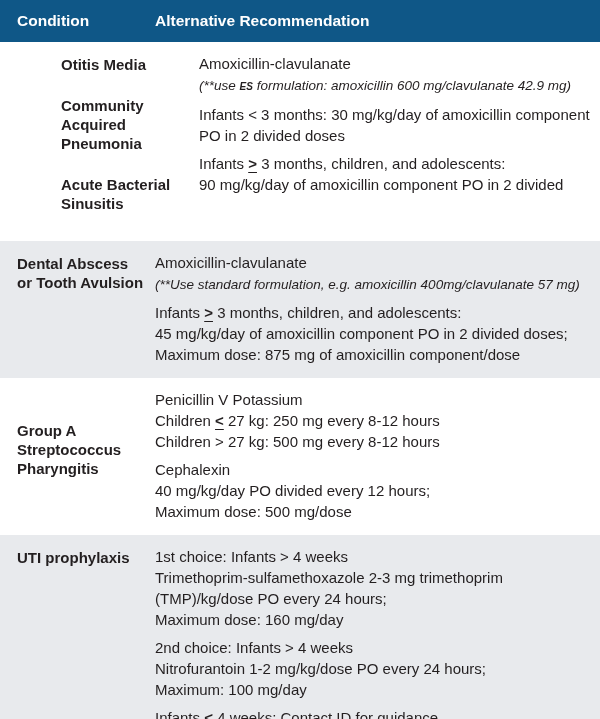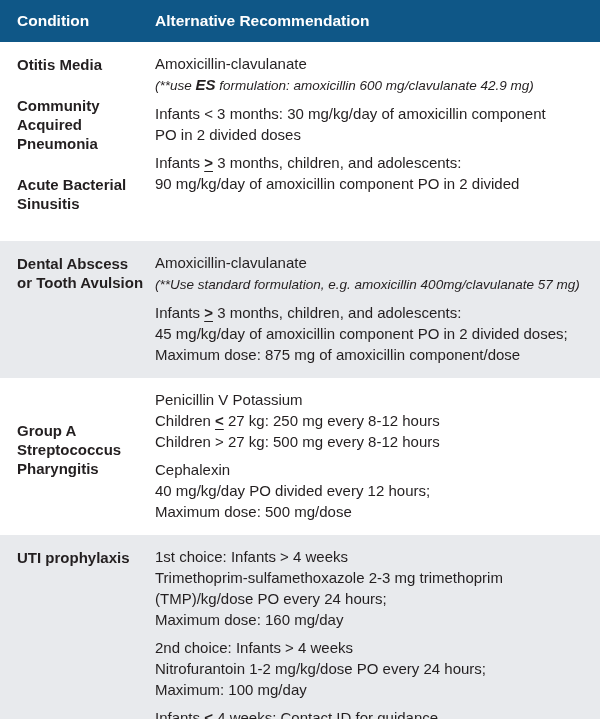--- a/index.html
+++ b/index.html
@@ -26,37 +26,37 @@
     display:flex;align-items:center;
     font-weight:700;font-size:15.5px;
   }
   .hcol1{width:155px;padding-left:17px;flex-shrink:0;}
   .hcol2{flex:1;}
   .row{
     display:flex;
     padding-top:11px;padding-bottom:6px;
   }
   .row.alt{background:var(--alt-bg);}
-  #rows .row:nth-child(1){min-height:188px;}
+  #rows .row:nth-child(1){min-height:188px;padding-left:44px;}
   #rows .row:nth-child(2){min-height:137px;}
   #rows .row:nth-child(3){min-height:153px;align-items:center;}
   #rows .row:nth-child(4){min-height:191px;}
   .cond-col{
     width:155px;padding-left:17px;padding-right:8px;padding-top:2px;flex-shrink:0;
     font-weight:700;font-size:15px;line-height:19px;
   }
   .cond{margin-bottom:22px;}
   .rec-col{
     flex:1;padding-right:6px;
     font-size:15px;line-height:21px;
   }
   .para{margin-bottom:7px;}
   .seg-b{font-weight:400;}
   .seg-i{font-style:italic;font-size:13.5px;}
-  .seg-bi{font-style:italic;font-weight:700;font-size:15px;}
+  .seg-bi{font-style:italic;font-weight:700;font-size:10px;}
   .seg-bu{font-weight:700;text-decoration:underline;text-underline-offset:3px;}
 </style>
 </head>
 <body>
 
 <div class="table">
   <div class="header">
     <div class="hcol1">Condition</div>
     <div class="hcol2">Alternative Recommendation</div>
   </div>

